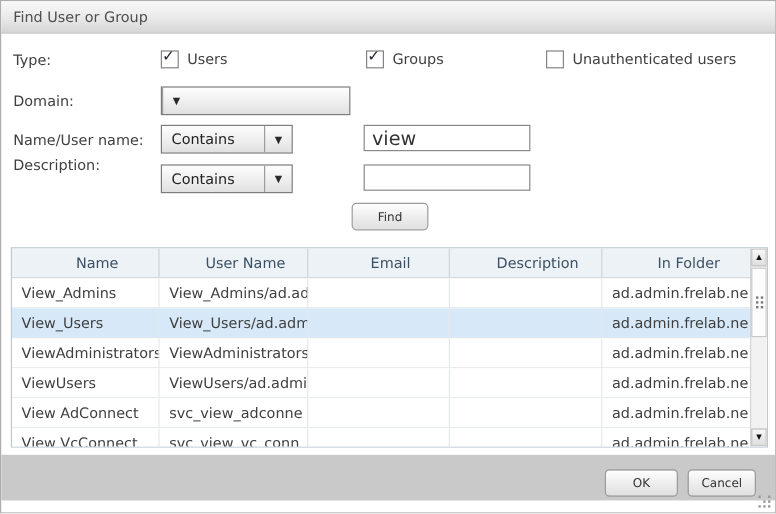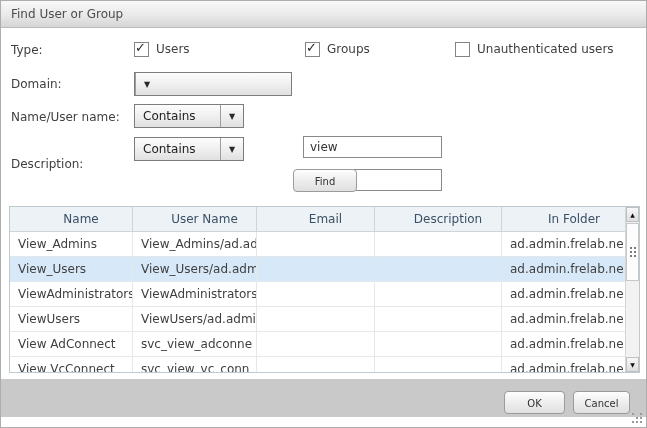--- a/index.html
+++ b/index.html
@@ -32,21 +32,21 @@
   }
   .combo .val{flex:1;padding-left:8px;color:#222;white-space:nowrap;overflow:hidden;}
   .combo .arrowbox{
     width:22px;align-self:stretch;border-left:1px solid #9d9d9d;
     display:flex;align-items:center;justify-content:center;
   }
   .combo .arrow{font-size:8px;color:#2a2a2a;}
   .tinput{
     position:absolute;height:22px;width:139px;border:1px solid #898989;
     background:#fff;box-sizing:border-box;padding:0 6px;
-    font-family:inherit;font-size:12px;color:#333;outline:none;margin-top:32px;
+    font-family:inherit;font-size:16px;color:#333;outline:none;
   }
   .btn{
     position:absolute;height:23px;border:1px solid #9b9b9b;border-radius:4px;
     background:linear-gradient(#fefefe,#ececec 55%,#e0e0e0);
     font-family:inherit;font-size:10px;color:#333;text-align:center;
     line-height:21px;box-sizing:border-box;cursor:default;
   }
   
   .grid{
     position:absolute;left:8px;top:205px;width:631px;height:167px;
@@ -102,21 +102,21 @@
 
 <div class="dialog">
 
   <div class="titlebar">
     <span>Find User or Group</span>
   </div>
 
   <div class="flabel" style="left:10px;top:42px;">Type:</div>
   <div class="flabel" style="left:10px;top:76px;">Domain:</div>
   <div class="flabel" style="left:10px;top:109px;">Name/User name:</div>
-  <div class="flabel" style="left:10px;top:156px;">Description:</div>
+  <div class="flabel" style="left:10px;top:130px;">Description:</div>
 
   <div class="cbwrap" style="left:133px;top:41px;">
     <span class="cb checked"></span>
     <span class="cbtext">Users</span>
   </div>
   <div class="cbwrap" style="left:304px;top:41px;">
     <span class="cb checked"></span>
     <span class="cbtext">Groups</span>
   </div>
   <div class="cbwrap" style="left:454px;top:41px;">

